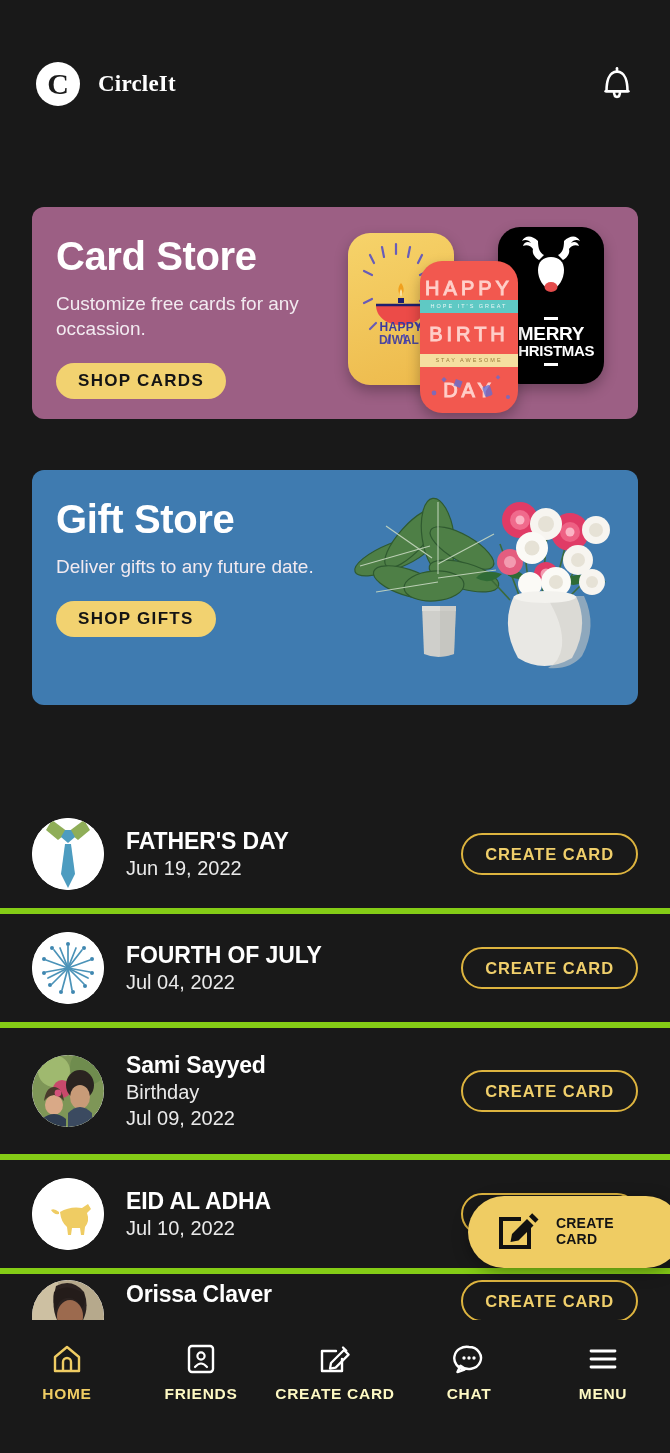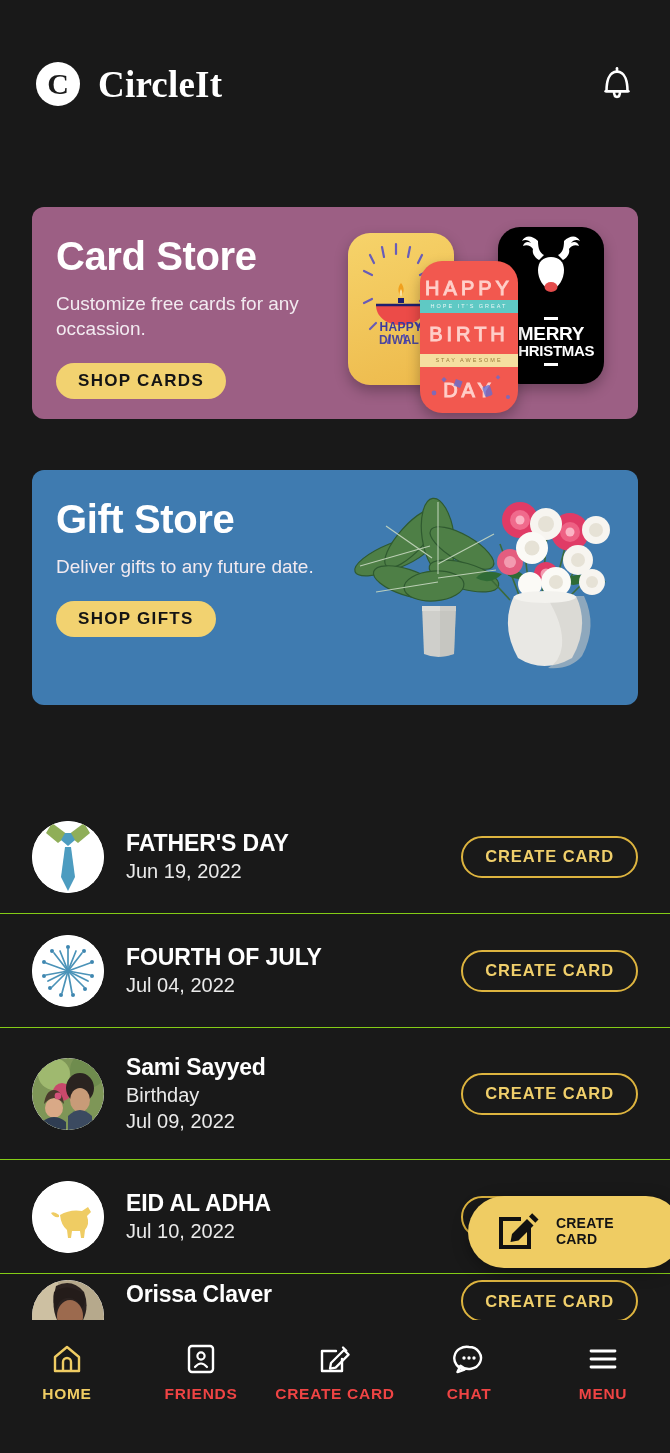--- a/index.html
+++ b/index.html
@@ -29,21 +29,21 @@
     background: #fff; display: flex; align-items: center; justify-content: center;
     flex: 0 0 auto;
   }
   .logo-c {
     font-family: "Liberation Serif", serif;
     font-size: 30px; font-weight: 700; color: #1b1b1b; line-height: 1;
     letter-spacing: 0;
   }
   .brand-name {
     font-family: "Liberation Serif", serif;
-    font-size: 37px; color: #fff; font-weight: 700; letter-spacing: .2px;
+    font-size: 23px; color: #fff; font-weight: 700; letter-spacing: .2px;
   }
   .bell-wrap { margin-left: auto; width: 46px; height: 46px;
     display:flex; align-items:center; justify-content:center; }
 
   
   .tabs {
     position: absolute; top: 133px; left: 32px; right: 32px; height: 45px;
     background: #4b4b4b; border-radius: 23px;
     display: flex; align-items: center; padding: 4px;
   }
@@ -115,21 +115,21 @@
     position: absolute; top: 738px; left: 32px; right: 32px; height: 40px;
     display: flex; align-items: center;
   }
   .section-title { font-size: 26px; font-weight: 700; color: #fff; letter-spacing: -.2px; }
   .cal-icon { margin-left: auto; width: 30px; height: 30px; cursor: pointer; }
 
   .events { position: absolute; top: 800px; left: 0; right: 0; bottom: 133px; overflow: hidden; }
   .event-row {
     position: relative; display: flex; align-items: center;
     padding: 0 32px; height: 114px;
-    border-bottom: 1px solid #84cc16;
+    border-bottom: 6px solid #84cc16;
   }
   .event-row:first-child { border-top: none; }
   .avatar {
     width: 72px; height: 72px; border-radius: 50%; flex: 0 0 auto;
     overflow: hidden; position: relative; background: #fff;
   }
   .ev-info { margin-left: 22px; flex: 1 1 auto; min-width: 0; }
   .ev-name {
     font-size: 23px; font-weight: 700; color: #fff; letter-spacing: -.1px;
     white-space: nowrap; line-height: 1.22;
@@ -161,21 +161,21 @@
   }
 
   
   .bottomnav {
     position: absolute; left: 0; right: 0; bottom: 0; height: 133px;
     background: #191919; display: flex; align-items: flex-start;
     padding-top: 22px; z-index: 50;
   }
   .nav-item {
     flex: 1; display: flex; flex-direction: column; align-items: center; gap: 9px;
-    cursor: pointer; color: #ef4444;
+    cursor: pointer; color: #fef9c3;
   }
   .nav-item.active { color: #efcc63; }
   .nav-label { font-size: 15.5px; font-weight: 700; letter-spacing: .7px; }
   .nav-ico { height: 34px; display: flex; align-items: center; justify-content: center; }
 </style>
 </head>
 <body>
 
 <div id="app">
 

